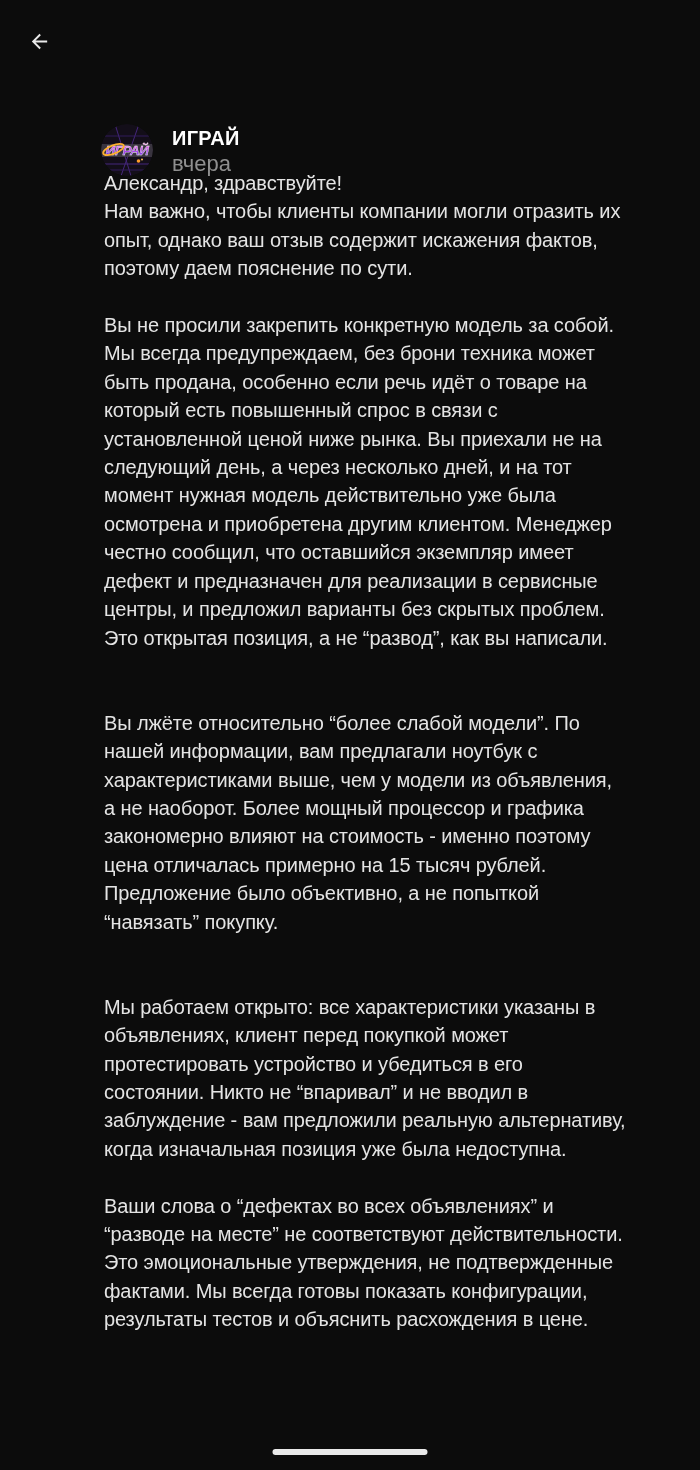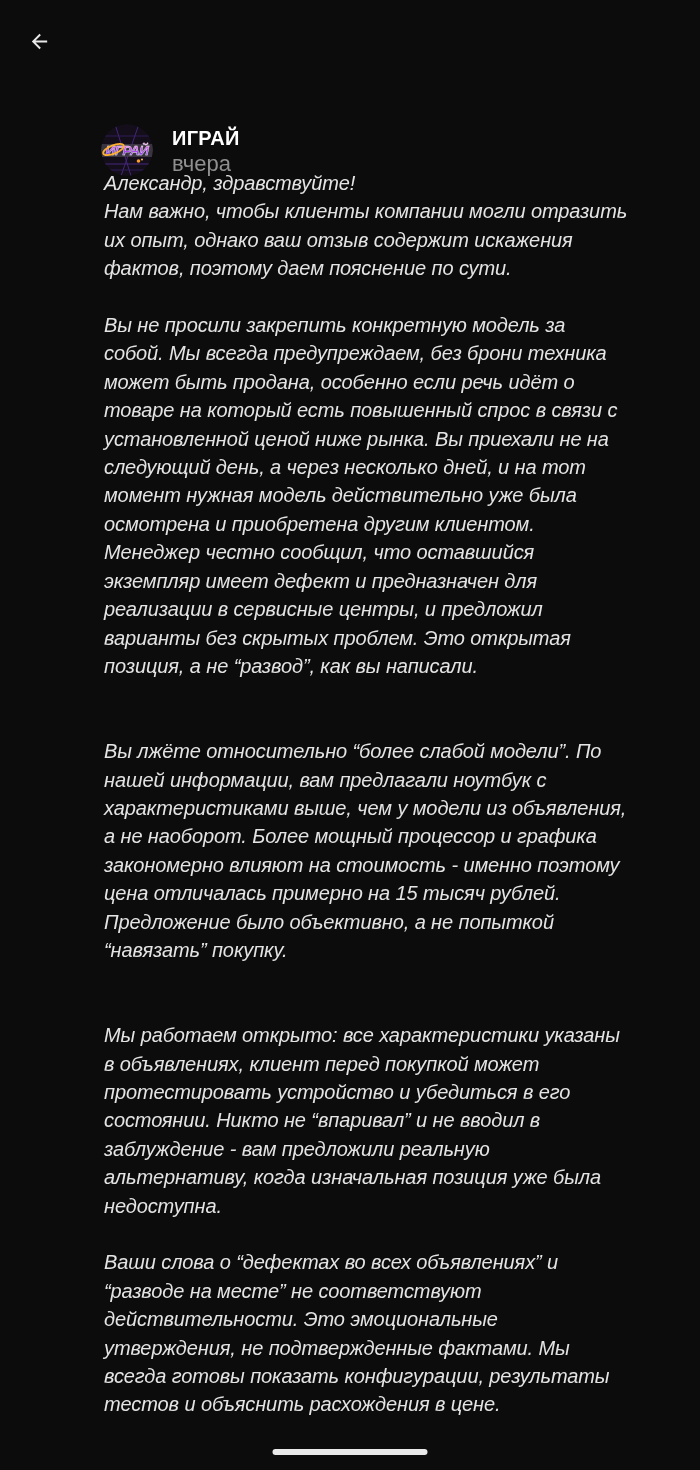--- a/index.html
+++ b/index.html
@@ -76,21 +76,20 @@
     position: absolute;
     left: 104px;
     top: 169px;
     width: 524px;
     font-size: 20px;
     line-height: 28.4px;
     font-weight: 400;
     color: #e4e4e4;
     letter-spacing: -0.1px;
     white-space: pre-line;
-    font-style: italic;
   }
   .home-indicator {
     position: absolute;
     left: 50%;
     transform: translateX(-50%);
     top: 1449px;
     width: 155px;
     height: 6px;
     border-radius: 3px;
     background: #e9e9e9;

